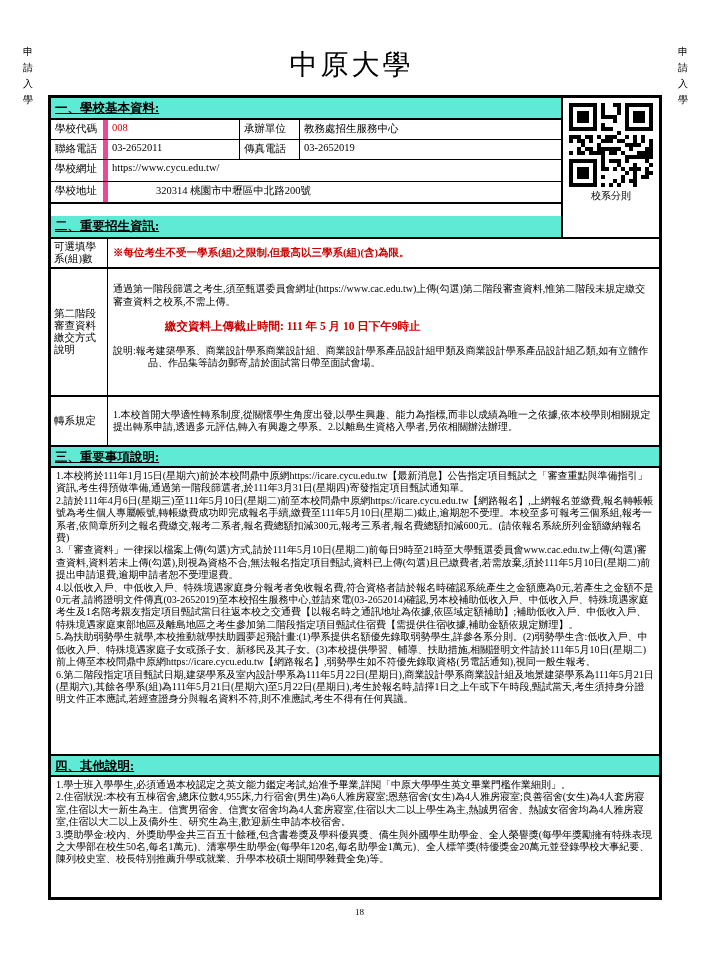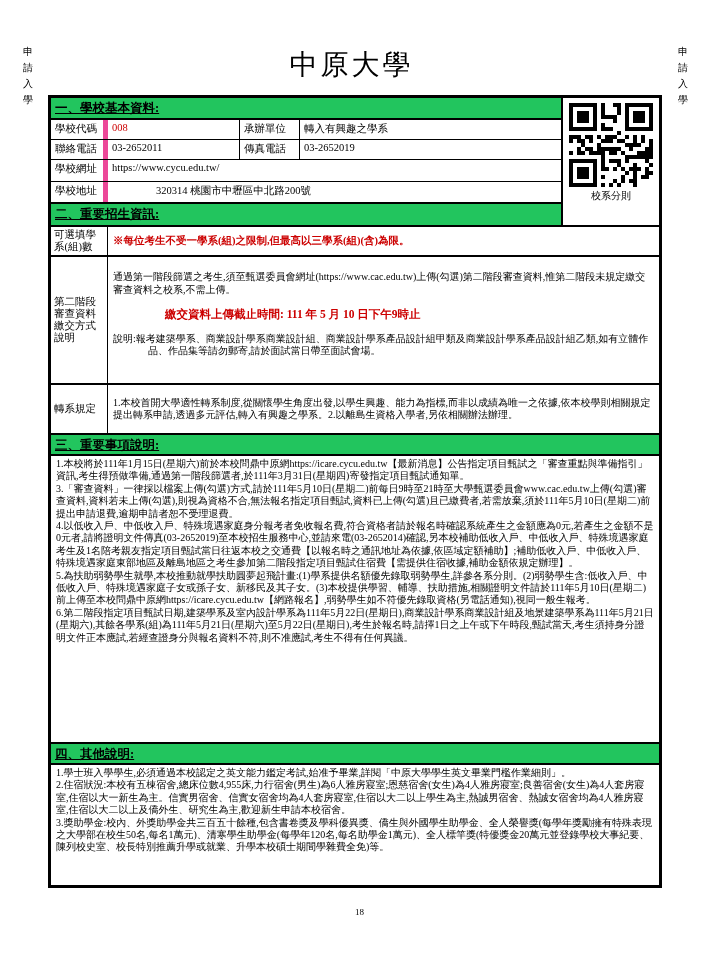--- a/index.html
+++ b/index.html
@@ -18,26 +18,26 @@
   .doc-title {
     position:absolute; top:46px; left:0; width:100%; text-align:center;
     font-size:28px; letter-spacing:3px;
   }
   .main-table {
     position:absolute; left:48px; top:95px; width:614px;
     border:3px solid #000; background:#fff;
   }
   .sec-header {
     font-weight:bold; font-size:12.5px; padding:2px 4px 1px 4px;
-    border-bottom:2px solid #000; background:#22c55e;
+    border-bottom:2px solid #000; background:#5eead4;
   }
   .sec-header span { text-decoration:underline; }
   .sec1-flex { display:flex; border-bottom:2px solid #000; }
   .sec1-left { width:510px; }
-  .sec1-left .sec-header.last { border-bottom:none; height:21px; }
+  .sec1-left .sec-header.last { border-bottom:none; height:21px;margin-top:12px; }
   .irow { display:flex; border-bottom:1px solid #000; font-size:10.5px; }
   .irow.last { border-bottom:2px solid #000;gap:44px; }
   .cell { padding:2px 4px 1px 4px; overflow:hidden; white-space:nowrap; }
   .c1 { width:57px; border-right:5px solid #ec4899; }
   .c2 { width:132px; border-right:1px solid #000; }
   .c3 { width:60px; border-right:1px solid #000; }
   .c4 { flex:1; }
   .h20 { height:20px; } .h21 { height:21px; } .h22 { height:22px; }
   .qr-cell {
     flex:1; border-left:2px solid #000; display:flex; flex-direction:column;
@@ -82,21 +82,21 @@
 
   <div class="main-table">
 
     <div class="sec1-flex">
       <div class="sec1-left">
         <div class="sec-header h22"><span>一、學校基本資料:</span></div>
         <div class="irow h20">
           <div class="cell c1">學校代碼</div>
           <div class="cell c2 red">008</div>
           <div class="cell c3">承辦單位</div>
-          <div class="cell c4">轉入有興趣之學系</div>
+          <div class="cell c4">教務處招生服務中心</div>
         </div>
         <div class="irow h20">
           <div class="cell c1">聯絡電話</div>
           <div class="cell c2">03-2652011</div>
           <div class="cell c3">傳真電話</div>
           <div class="cell c4">03-2652019</div>
         </div>
         <div class="irow h22">
           <div class="cell c1">學校網址</div>
           <div class="cell c4">https://www.cycu.edu.tw/</div>
@@ -263,20 +263,21 @@
     <div class="row transfer-row">
       <div class="lbl2">轉系規定</div>
       <div class="content">
         <p>1.本校首開大學適性轉系制度,從關懷學生角度出發,以學生興趣、能力為指標,而非以成績為唯一之依據,依本校學則相關規定提出轉系申請,透過多元評估,轉入有興趣之學系。2.以離島生資格入學者,另依相關辦法辦理。</p>
       </div>
     </div>
 
     <div class="sec-header h21"><span>三、重要事項說明:</span></div>
     <div class="bigcell s3">
       <p>1.本校將於111年1月15日(星期六)前於本校問鼎中原網https://icare.cycu.edu.tw【最新消息】公告指定項目甄試之「審查重點與準備指引」資訊,考生得預做準備,通過第一階段篩選者,於111年3月31日(星期四)寄發指定項目甄試通知單。</p>
+      <p>2.請於111年4月6日(星期三)至111年5月10日(星期二)前至本校問鼎中原網https://icare.cycu.edu.tw【網路報名】,上網報名並繳費,報名轉帳帳號為考生個人專屬帳號,轉帳繳費成功即完成報名手續,繳費至111年5月10日(星期二)截止,逾期恕不受理。本校至多可報考三個系組,報考一系者,依簡章所列之報名費繳交,報考二系者,報名費總額扣減300元,報考三系者,報名費總額扣減600元。(請依報名系統所列金額繳納報名費)</p>
       <p>3.「審查資料」一律採以檔案上傳(勾選)方式,請於111年5月10日(星期二)前每日9時至21時至大學甄選委員會www.cac.edu.tw上傳(勾選)審查資料,資料若未上傳(勾選),則視為資格不合,無法報名指定項目甄試,資料已上傳(勾選)且已繳費者,若需放棄,須於111年5月10日(星期二)前提出申請退費,逾期申請者恕不受理退費。</p>
       <p>4.以低收入戶、中低收入戶、特殊境遇家庭身分報考者免收報名費,符合資格者請於報名時確認系統產生之金額應為0元,若產生之金額不是0元者,請將證明文件傳真(03-2652019)至本校招生服務中心,並請來電(03-2652014)確認,另本校補助低收入戶、中低收入戶、特殊境遇家庭考生及1名陪考親友指定項目甄試當日往返本校之交通費【以報名時之通訊地址為依據,依區域定額補助】;補助低收入戶、中低收入戶、特殊境遇家庭東部地區及離島地區之考生參加第二階段指定項目甄試住宿費【需提供住宿收據,補助金額依規定辦理】。</p>
       <p>5.為扶助弱勢學生就學,本校推動就學扶助圓夢起飛計畫:(1)學系提供名額優先錄取弱勢學生,詳參各系分則。(2)弱勢學生含:低收入戶、中低收入戶、特殊境遇家庭子女或孫子女、新移民及其子女。(3)本校提供學習、輔導、扶助措施,相關證明文件請於111年5月10日(星期二)前上傳至本校問鼎中原網https://icare.cycu.edu.tw【網路報名】,弱勢學生如不符優先錄取資格(另電話通知),視同一般生報考。</p>
       <p>6.第二階段指定項目甄試日期,建築學系及室內設計學系為111年5月22日(星期日),商業設計學系商業設計組及地景建築學系為111年5月21日(星期六),其餘各學系(組)為111年5月21日(星期六)至5月22日(星期日),考生於報名時,請擇1日之上午或下午時段,甄試當天,考生須持身分證明文件正本應試,若經查證身分與報名資料不符,則不准應試,考生不得有任何異議。</p>
     </div>
 
     <div class="sec-header h21"><span>四、其他說明:</span></div>
     <div class="bigcell s4">
       <p>1.學士班入學學生,必須通過本校認定之英文能力鑑定考試,始准予畢業,詳閱「中原大學學生英文畢業門檻作業細則」。</p>
       <p>2.住宿狀況:本校有五棟宿舍,總床位數4,955床,力行宿舍(男生)為6人雅房寢室;恩慈宿舍(女生)為4人雅房寢室;良善宿舍(女生)為4人套房寢室,住宿以大一新生為主。信實男宿舍、信實女宿舍均為4人套房寢室,住宿以大二以上學生為主,熱誠男宿舍、熱誠女宿舍均為4人雅房寢室,住宿以大二以上及僑外生、研究生為主,歡迎新生申請本校宿舍。</p>

